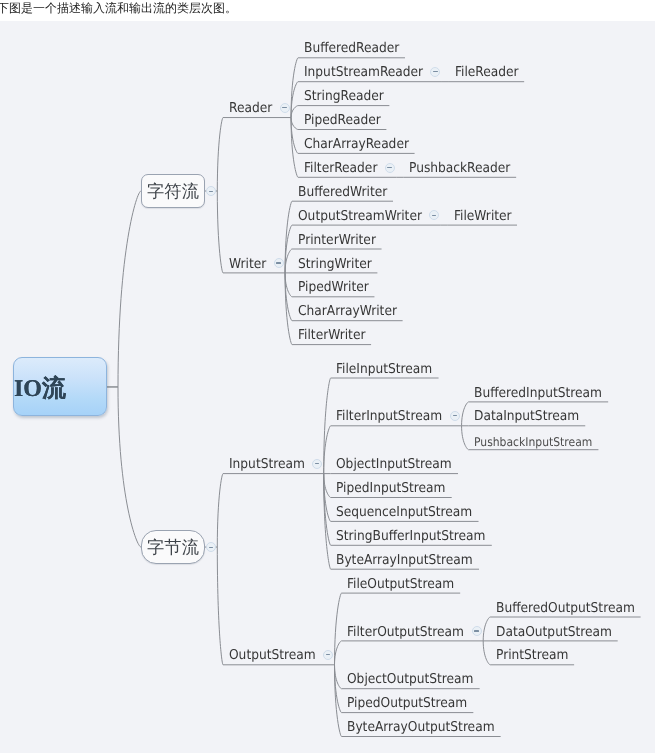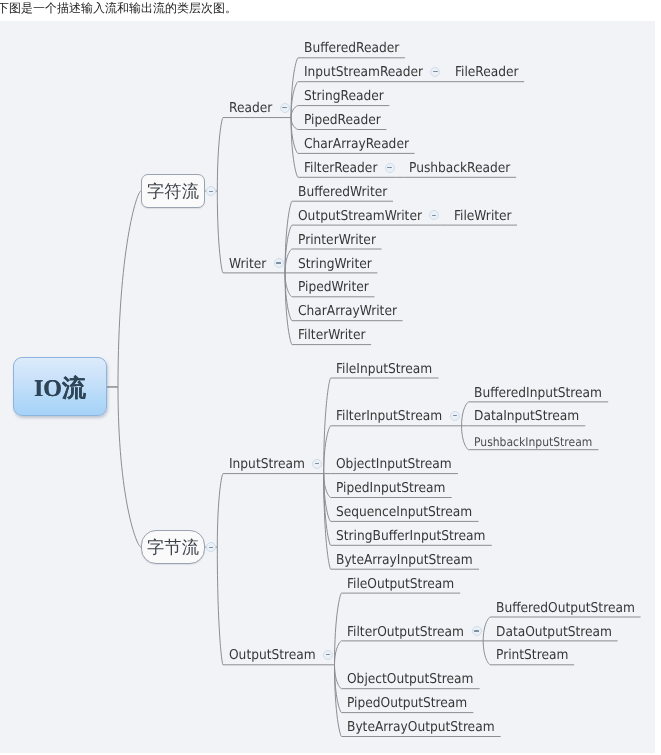--- a/index.html
+++ b/index.html
@@ -13,21 +13,21 @@
            overflow:hidden;will-change:transform;}
   #canvas{position:absolute;left:0px;top:21px;width:655px;height:732px;background:#f2f3f7;}
   svg#lines{position:absolute;left:0;top:0;width:655px;height:732px;overflow:visible;}
   .nt{position:absolute;white-space:nowrap;font-size:13.6px;color:#363636;line-height:0;
       font-family:"DejaVu Sans",sans-serif;font-stretch:condensed;will-change:transform;}
   .nt.sm{font-size:12.0px;color:#4d4d4d;}
   .rootbox{position:absolute;border:1px solid #8db4dd;border-radius:9px;
            background:linear-gradient(180deg,#dcebfb 0%,#cbe2fa 35%,#b3d9f8 72%,#a6d2f8 100%);
            box-shadow:1px 2px 3px rgba(90,110,130,0.33);}
   .rootbox b{position:absolute;will-change:transform;left:0;right:0;top:calc(50% + 2px);transform:translateY(-50%);
-           text-align:center;font-size:24px;font-weight:bold;color:#2f4557;
+           font-size:24px;font-weight:bold;color:#2f4557;
            font-family:"Liberation Serif",serif;letter-spacing:0px;
            text-shadow:0 0 0.6px #2f4557;}
   .lvlbox{position:absolute;border:1px solid #9aa3b1;border-radius:7px;background:#fafafb;
           box-shadow:0 1px 1px rgba(120,130,145,0.18);}
   .lvlbox b{position:absolute;will-change:transform;left:0;right:0;top:calc(50% + 1px);transform:translateY(-50%);
            text-align:center;font-size:17.3px;font-weight:normal;color:#3d4248;}
   .icon{position:absolute;width:10px;height:10px;border-radius:50%;
         background:#eaf0f6;border:1px solid #cfdcea;box-sizing:border-box;z-index:3;}
   .icon:after{content:"";position:absolute;left:1.6px;top:3.4px;width:4.6px;height:1.1px;
         background:#7b8ea2;border-radius:0.5px;}

